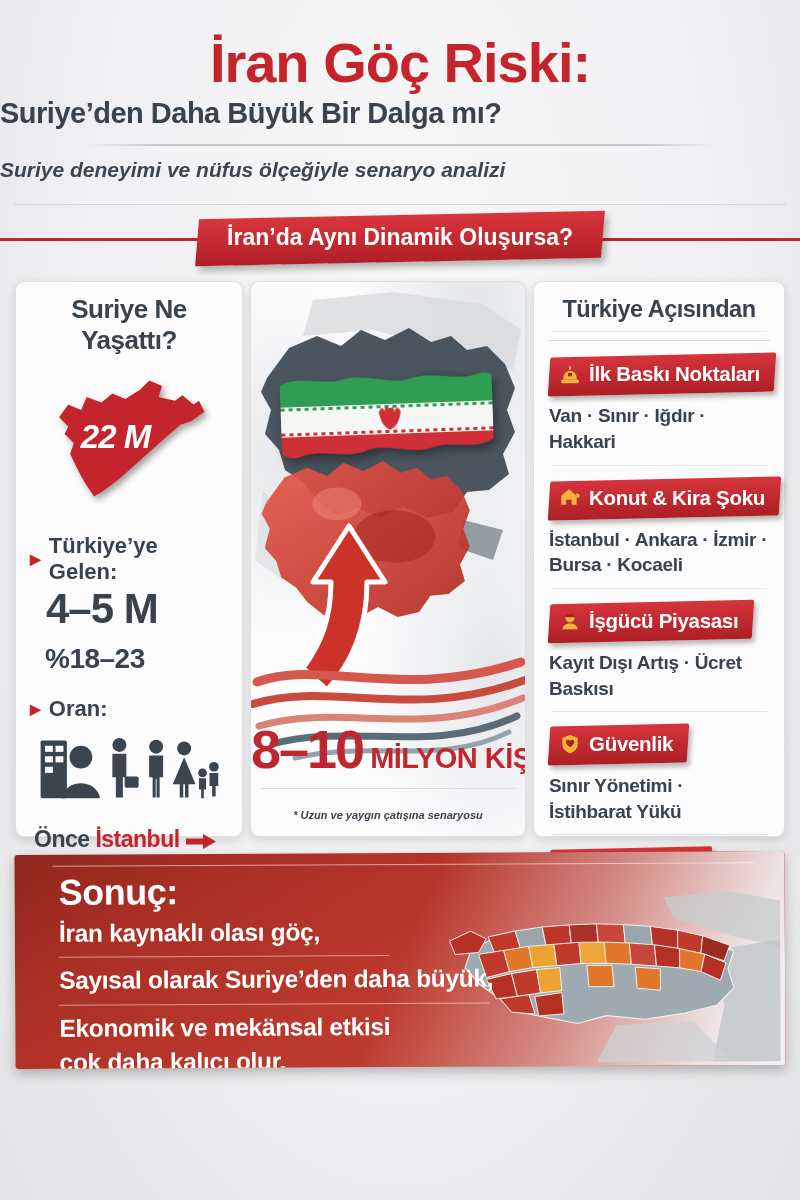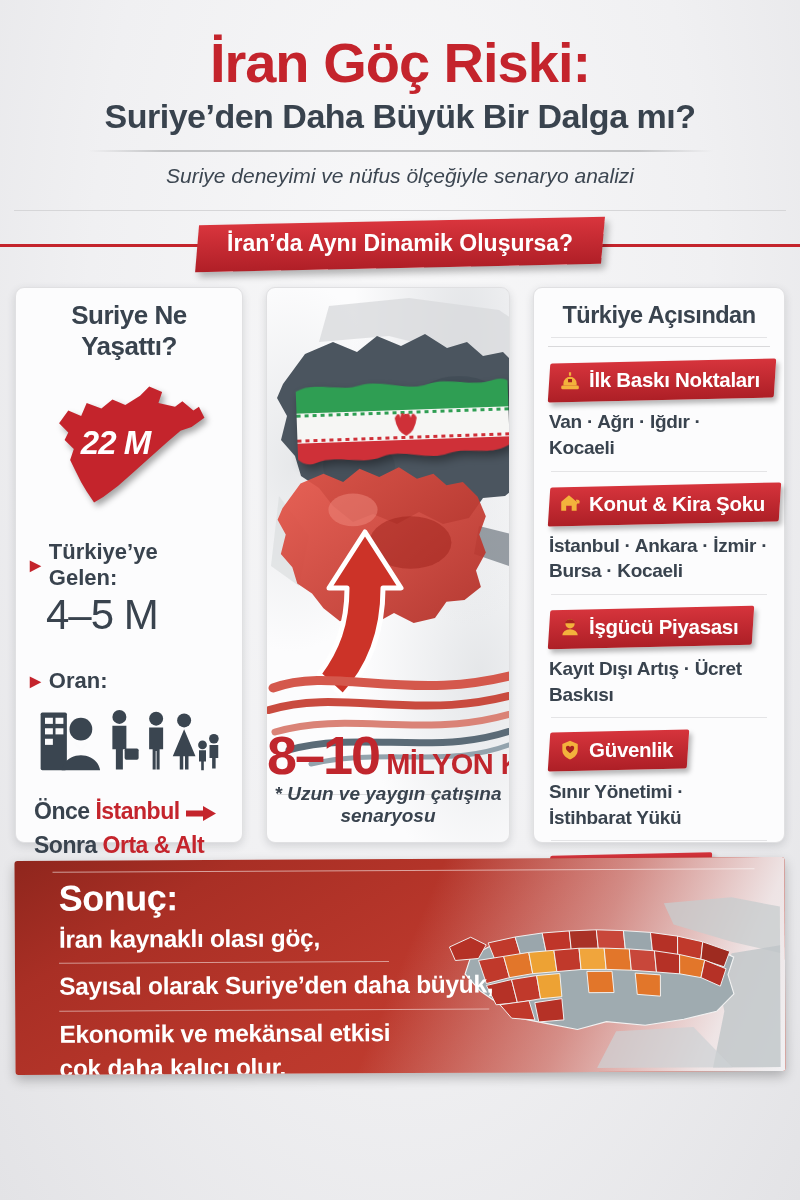--- a/index.html
+++ b/index.html
@@ -1,46 +1,46 @@
 <!DOCTYPE html>
 <html><head>
 <meta charset="utf-8">
 <style>
   html,body{margin:0;padding:0;}
   body{font-family:"Liberation Sans",sans-serif;}
   .page{position:relative;width:800px;height:1200px;overflow:hidden;
     background:radial-gradient(ellipse at 50% 28%, #f8f8f9 0%, #f0f0f2 55%, #e3e3e6 100%);}
   
   .title{padding-top:34px;text-align:center;font-size:56px;font-weight:bold;color:#c4242c;letter-spacing:-1px;line-height:1.05;}
-  .subtitle{text-align:center;font-size:34px;font-weight:bold;color:#39434e;margin-top:4px;letter-spacing:-0.5px;}
+  .subtitle{text-align:left;font-size:29px;font-weight:bold;color:#39434e;margin-top:4px;letter-spacing:-0.5px;}
   .rule-a{width:625px;height:2px;margin:14px auto 0;
     background:linear-gradient(90deg,transparent,#c3c4c6 12%,#c3c4c6 88%,transparent);}
-  .tagline{text-align:center;font-size:21px;font-style:italic;font-weight:normal;color:#3c4651;margin-top:12px;}
+  .tagline{text-align:left;font-size:21px;font-style:italic;font-weight:bold;color:#3c4651;margin-top:12px;}
   .rule-b{width:772px;height:1px;background:#d6d6d8;margin:22px auto 0;}
   .banner-row{position:relative;height:56px;margin-top:8px;}
   .banner-line{position:absolute;left:0;right:0;top:25px;height:3px;background:#c4242c;}
   .banner-badge{position:absolute;left:50%;top:2px;transform:translateX(-50%) rotate(-1.2deg) skewX(-6deg);
     background:linear-gradient(180deg,#d9353d,#b01f27);padding:9px 30px 11px;box-shadow:4px 5px 7px rgba(0,0,0,.28);}
   .banner-badge .txt{display:block;transform:skewX(6deg) rotate(1.2deg);color:#fff;font-size:23px;font-weight:bold;white-space:nowrap;}
   
-  .main{display:flex;gap:23px;padding:0 15px;margin-top:12px;height:556px;}
+  .main{display:flex;gap:7px;padding:0 15px;margin-top:12px;height:556px;}
   .card{background:#fcfcfd;border:1px solid #e0e0e2;border-radius:9px;box-shadow:0 3px 9px rgba(50,55,65,.16);box-sizing:border-box;}
   .card-left{width:228px;padding:10px 13px 9px;display:flex;flex-direction:column;}
   .card-mid{flex:1;position:relative;overflow:hidden;}
   .card-right{width:252px;padding:10px 13px 8px;}
   .hr{height:1px;background:#d9d9db;margin:8px 1px;}
   .hr-light{height:1px;background:#e4e4e6;margin:7px 4px;}
   
   .lp-heading{font-size:26px;font-weight:bold;color:#39434e;text-align:center;margin-top:2px;letter-spacing:-0.5px;}
   .syria-wrap{position:relative;height:138px;margin:3px 4px 1px;filter:drop-shadow(3px 4px 3px rgba(0,0,0,.35));}
   .syria-wrap svg{width:100%;height:100%;}
   .syria-label{position:absolute;left:43%;top:45%;transform:translate(-50%,-50%);color:#fff;font-size:33px;font-weight:bold;letter-spacing:-1px;font-style:italic;}
   .bullet-row{display:flex;align-items:center;gap:8px;font-size:22px;font-weight:bold;color:#39434e;margin:3px 0 0 1px;}
   .bullet{color:#c4242c;font-size:14px;line-height:1;}
-  .big-value{font-size:42px;font-weight:normal;color:#39434e;margin:2px 0 0 17px;letter-spacing:-1px;line-height:1.05;}
+  .big-value{font-size:42px;font-weight:bold;color:#39434e;margin:2px 0 0 17px;letter-spacing:-1px;line-height:1.05;}
   .hr-short{height:2px;background:#cdced0;margin:6px 2px;}
   .share{font-size:28px;font-weight:bold;color:#39434e;margin:0 0 2px 16px;letter-spacing:-0.5px;}
   .people-row{margin:8px 0 3px;height:70px;}
   .people-row svg{width:100%;height:100%;}
   .wave-lines{margin:4px 0 2px 5px;font-size:23px;font-weight:bold;color:#39434e;line-height:1.4;letter-spacing:-0.5px;}
   .wave-lines .red{color:#c4242c;}
   .arrow-ic{display:inline-block;vertical-align:middle;margin-left:6px;}
   .note-box{margin-top:auto;background:linear-gradient(180deg,#eaeaec,#dcdcde);border-radius:7px;padding:9px 6px 10px;
     text-align:center;color:#3a4450;font-size:15.5px;font-weight:bold;box-shadow:inset 0 0 0 1px #d0d0d2;}
   .note-box .it{font-style:italic;}
@@ -50,21 +50,21 @@
                radial-gradient(ellipse at 10% 32%, rgba(210,213,216,.5) 0%, transparent 35%),
                radial-gradient(ellipse at 88% 70%, rgba(200,204,208,.45) 0%, transparent 38%);}
   .iran-dark{position:absolute;top:8px;left:2px;width:272px;height:312px;}
   .iran-flag{position:absolute;top:86px;left:30px;width:212px;height:104px;transform:rotate(-2deg);
     filter:drop-shadow(3px 5px 5px rgba(0,0,0,.38));}
   .iran-red{position:absolute;top:148px;left:0;width:276px;height:335px;}
   .mid-headline{position:absolute;left:0;right:0;bottom:56px;text-align:center;color:#c0262d;font-weight:bold;white-space:nowrap;}
   .mid-headline .val{font-size:54px;letter-spacing:-2px;text-align:right;}
   .mid-headline .unit{font-size:29px;margin-left:7px;letter-spacing:-0.5px;}
   .mid-hr{position:absolute;left:10px;right:10px;bottom:47px;height:1px;background:#dbdbdd;}
-  .mid-foot{position:absolute;left:0;right:0;bottom:15px;text-align:center;font-style:italic;font-weight:bold;font-size:19px;color:#39434e;}
+  .mid-foot{position:absolute;left:0;right:0;bottom:15px;text-align:center;font-style:italic;font-weight:bold;font-size:11px;color:#39434e;}
   
   .rp-heading{font-size:23.5px;font-weight:bold;color:#39434e;text-align:center;line-height:1.3;margin-top:2px;letter-spacing:-0.5px;}
   .badge{display:inline-block;transform:rotate(-1.3deg) skewX(-5deg);margin:6px 0 0 2px;border-radius:2px;
     background:linear-gradient(180deg,#d6343c,#ad1f26);padding:7px 15px 8px 10px;box-shadow:3px 4px 5px rgba(0,0,0,.28);}
   .badge-inner{display:flex;align-items:center;gap:8px;transform:skewX(5deg) rotate(1.3deg);}
   .badge-inner svg{width:22px;height:22px;flex:none;}
   .badge-label{color:#fff;font-size:20.5px;font-weight:bold;white-space:nowrap;letter-spacing:-0.3px;}
   .detail{font-size:19px;font-weight:bold;color:#39434e;margin:9px 1px 10px 2px;line-height:1.35;letter-spacing:-0.3px;}
   .detail .accent{color:#c4242c;}
   
@@ -111,20 +111,21 @@
         <div class="syria-label">22 M</div>
       </div>
       <div class="hr"></div>
 
       <div class="bullet-row">
         <span class="bullet">▶</span>
         <span>Türkiye’ye Gelen:</span>
       </div>
       <div class="big-value">4–5 M</div>
       <div class="hr-short"></div>
+      <div class="share">%18–23</div>
       <div class="hr"></div>
 
       <div class="bullet-row">
         <span class="bullet">▶</span>
         <span>Oran:</span>
       </div>
 
       <div class="people-row">
         <svg viewBox="0 0 206 80">
           <g fill="#3a4550">
@@ -240,21 +241,21 @@
           <div class="badge-inner">
             <svg viewBox="0 0 20 20">
               <path d="M4,13 a6,6 0 0 1 12,0 v2 H4 Z" fill="#f3b23c"></path>
               <rect x="2" y="15" width="16" height="3.4" rx="1.2" fill="#f3b23c"></rect>
               <rect x="9" y="3" width="2" height="3" fill="#f3b23c"></rect>
               <rect x="8.2" y="9" width="3.6" height="3" fill="#a8231f"></rect>
             </svg>
             <span class="badge-label">İlk Baskı Noktaları</span>
           </div>
         </div>
-        <div class="detail">Van · Ağrı · Iğdır · Kocaeli</div>
+        <div class="detail">Van · Sınır · Iğdır · Hakkari</div>
       </div>
       <div class="hr-light"></div>
 
       <div>
         <div class="badge">
           <div class="badge-inner">
             <svg viewBox="0 0 20 20">
               <path d="M9,2 L16,8 V16 H11.5 V11.5 H6.5 V16 H2 V8 Z" fill="#f3b23c"></path>
               <path d="M15,10 L18,7 M18,7 L15.5,6.7 M18,7 L17.7,9.5" stroke="#f3b23c" stroke-width="1.6" fill="none"></path>
             </svg>

